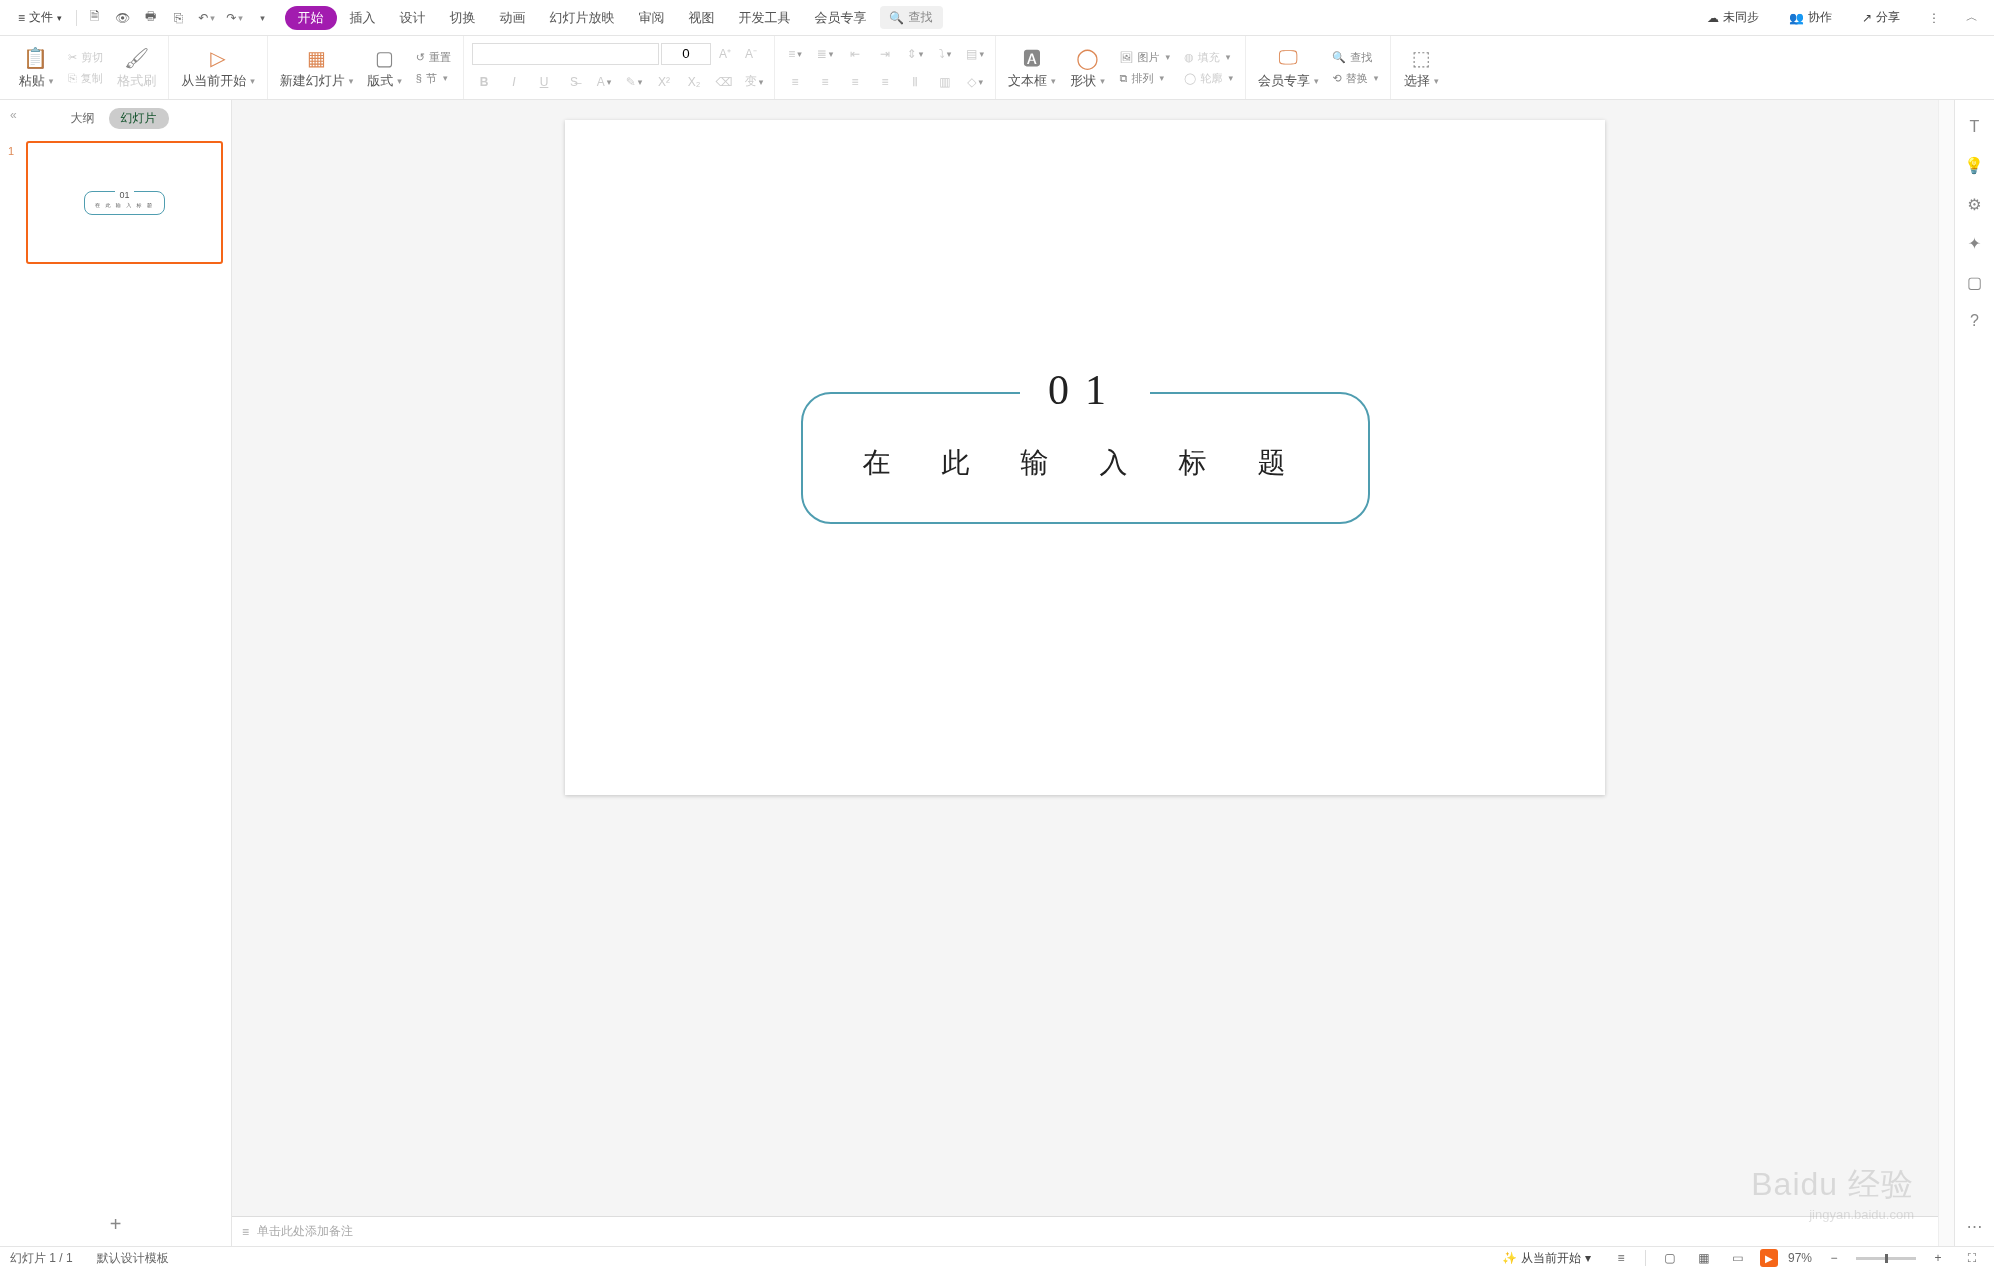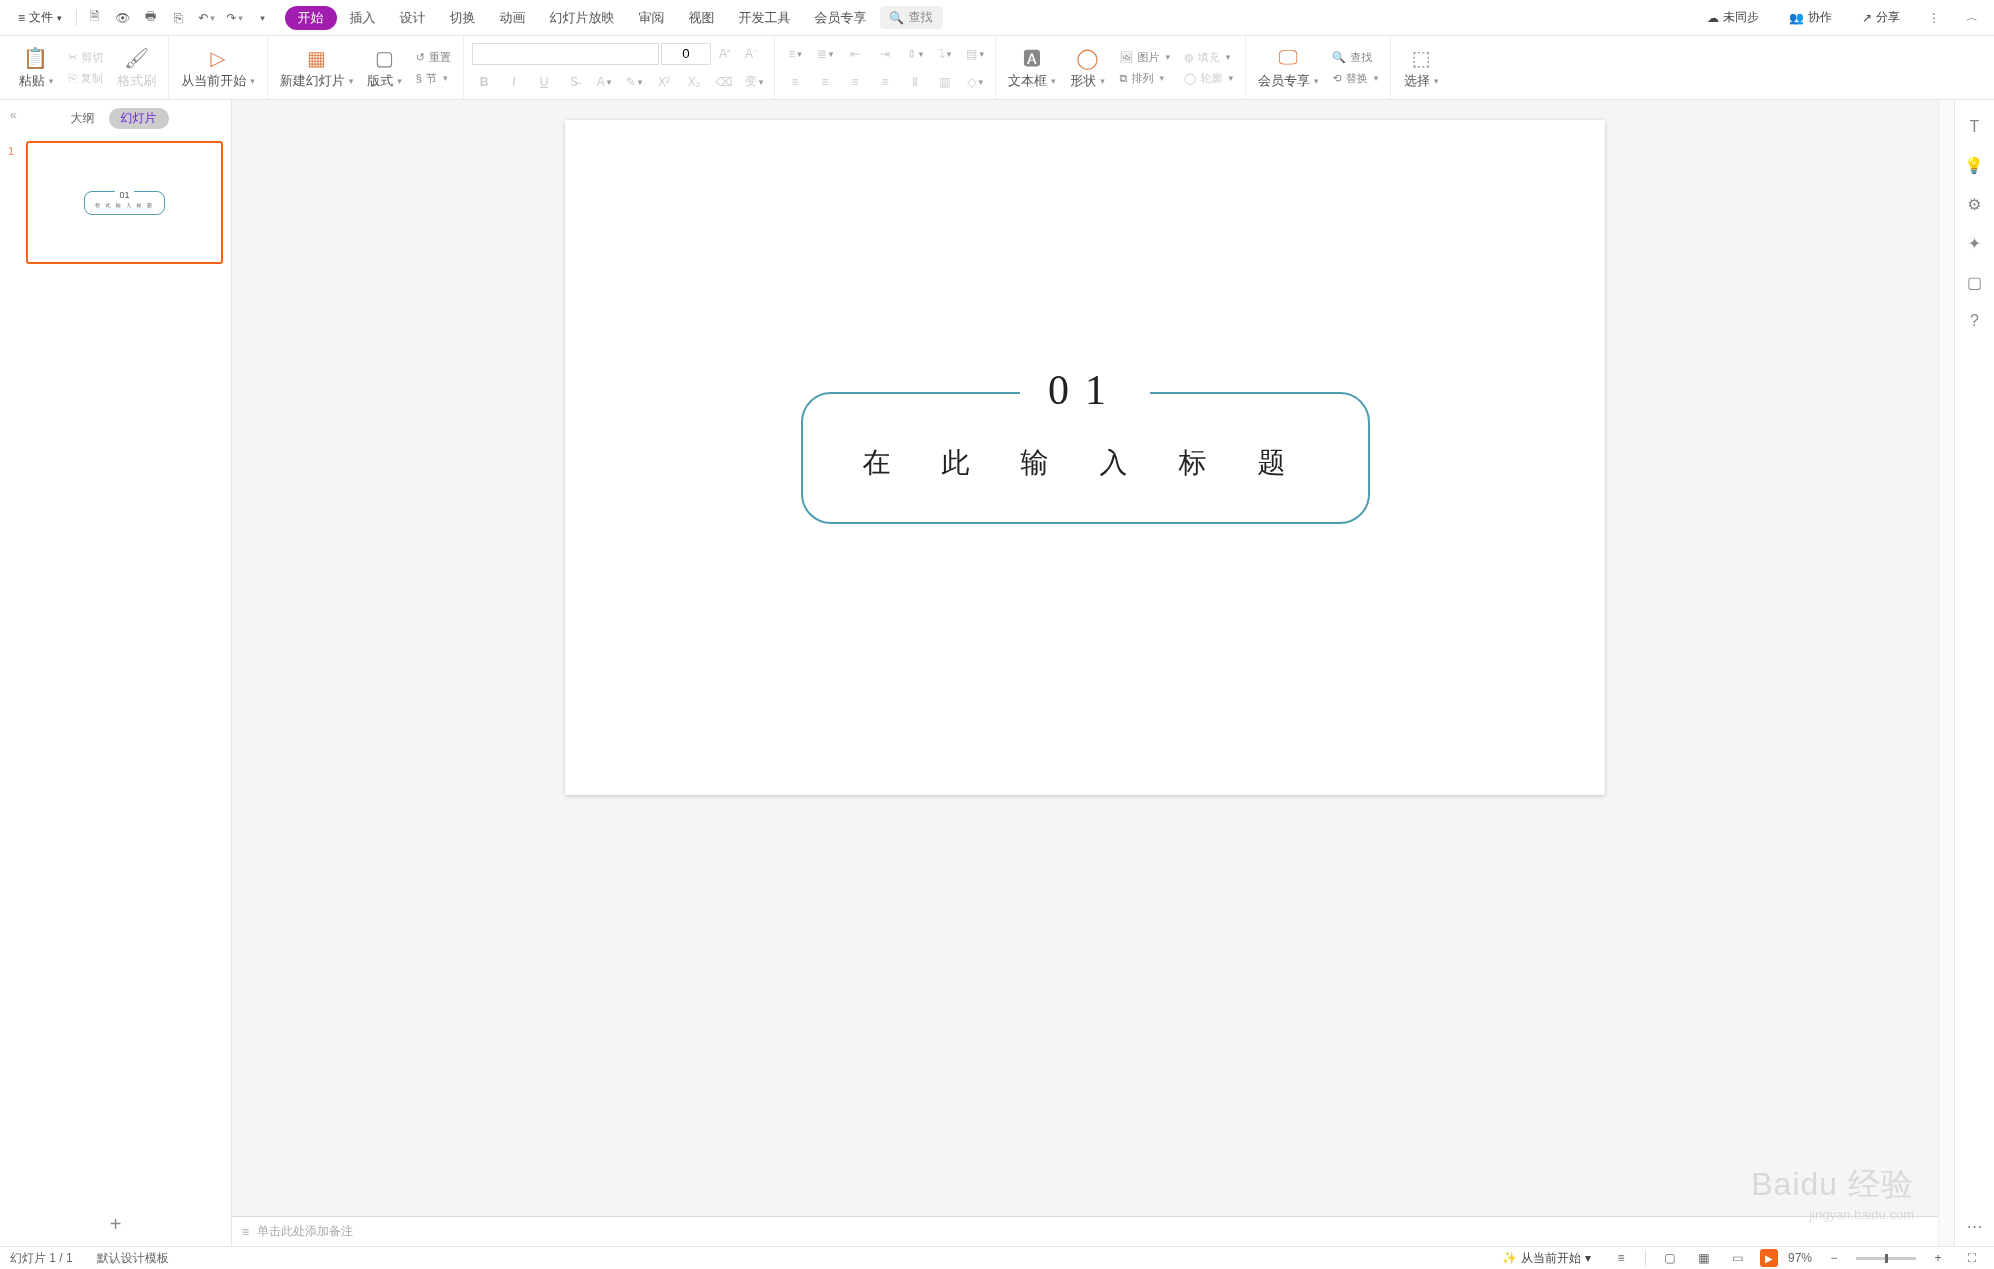--- a/index.html
+++ b/index.html
@@ -24,21 +24,21 @@
 .stack { display: flex; flex-direction: column; gap: 2px; }
 .font-box { display:flex; align-items:center; gap:2px;}
 .font-sel { border:1px solid #ddd; height:22px; padding:0 4px; background:#fff; min-width:100px;}
 .size-sel { border:1px solid #ddd; height:22px; padding:0 4px; background:#fff; width:50px; text-align:center;}
 .row { display:flex; gap:6px; }
 .workspace { display: flex; height: calc(100vh - 36px - 64px - 23px); }
 .slide-panel { width: 232px; border-right: 1px solid #e5e5e5; background: #fff; display:flex; flex-direction:column;}
 .panel-tabs { display:flex; justify-content:center; align-items:center; gap:6px; padding:8px 0; position:relative;}
 .panel-tabs .collapse { position:absolute; left:10px; top:8px; color:#aaa; cursor:pointer;}
 .ptab { padding:2px 8px; cursor:pointer; color:#666;}
-.ptab.active { background:#ccc; color:#6d28d9; border-radius:10px; padding:2px 12px;}
+.ptab.active { background:#ccc; color:#14532d; border-radius:10px; padding:2px 12px;}
 .thumbs { flex:1; padding:4px 8px; overflow-y:auto;}
 .thumb-row { display:flex; gap:6px; margin-bottom:10px;}
 .thumb-num { color:#d85; font-size:11px; padding-top:4px; width:12px;}
 .thumb { flex:1; aspect-ratio: 16/10; border: 2px solid #f56518; border-radius:3px; background:#fff; display:flex; align-items:center; justify-content:center; cursor:pointer;}
 .thumb-inner { width:42%; border:1px solid #4f9db0; border-radius:8px; padding:4px 2px; text-align:center; position:relative; background:#fff;}
 .thumb-inner .t01 { font-size:9px; position:relative; top:-9px; background:#fff; padding:0 4px; display:inline-block;}
 .thumb-inner .tt { font-size:5px; letter-spacing:2px; margin-top:-8px; padding-bottom:2px;}
 .addbtn { text-align:center; padding:10px; color:#888; font-size:20px; cursor:pointer;}
 .canvas-area { flex:1; background:#f5f5f5; display:flex; flex-direction:column; position:relative;}
 .canvas-scroll { flex:1; display:flex; align-items:flex-start; justify-content:center; padding:16px 40px; overflow:auto;}

